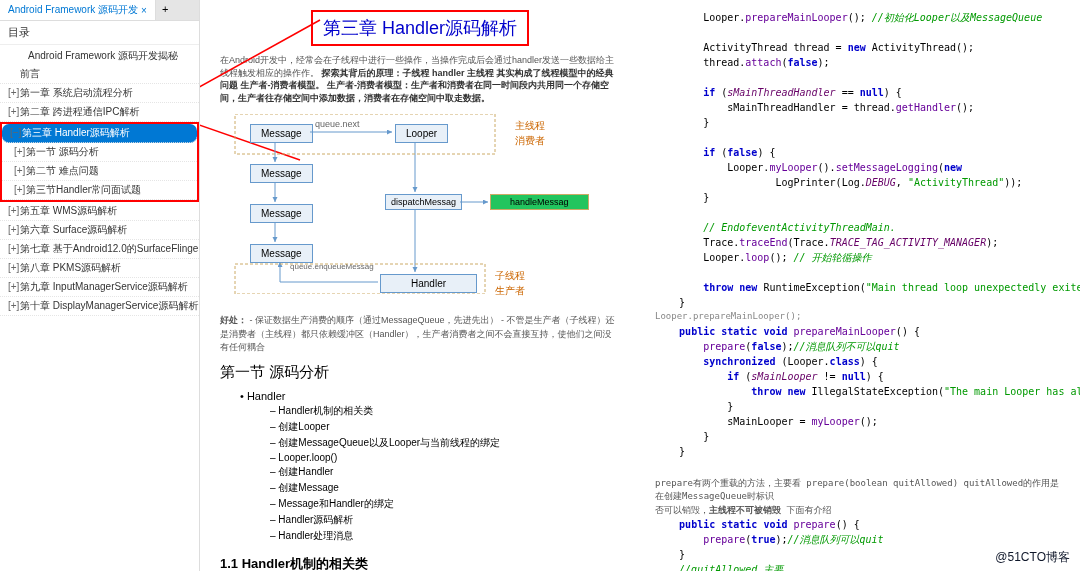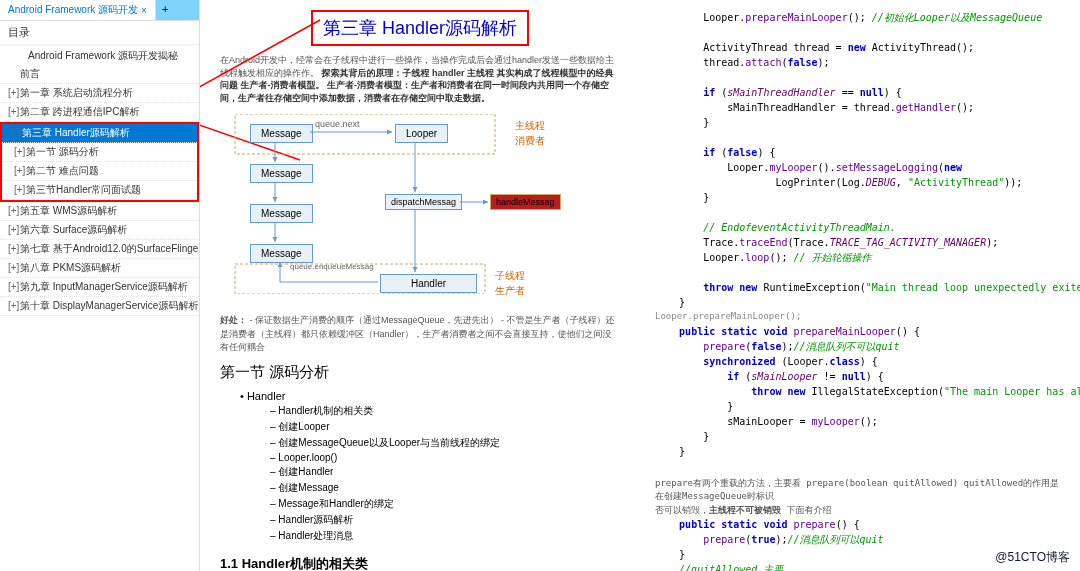--- a/index.html
+++ b/index.html
@@ -1,30 +1,30 @@
 <!DOCTYPE html>
 <html><head>
   <meta charset="utf-8">
   <style>
     * { box-sizing: border-box; margin: 0; padding: 0; }
     body { font-family: "Microsoft YaHei", Arial, sans-serif; font-size: 11px; background: #fff; display: flex; height: 571px; overflow: hidden; }
     
     .sidebar { width: 200px; border-right: 1px solid #ddd; background: #fff; overflow-y: auto; flex-shrink: 0; }
-    .tab-bar { display: flex; border-bottom: 1px solid #ddd; background: #7dd3fc; text-align: center; }
+    .tab-bar { display: flex; border-bottom: 1px solid #ddd; background: #e5e5e5; text-align: center; }
     .tab { padding: 3px 8px; font-size: 10px; border-right: 1px solid #ddd; display: flex; align-items: center; gap: 3px; }
     .tab.active { background: #fff; color: #0078d4; }
     .tab-close { cursor: pointer; }
     .new-tab { padding: 3px 6px; cursor: pointer; }
     .toc-title { padding: 4px 8px; font-size: 11px; color: #333; border-bottom: 1px solid #eee; }
     .tree { padding: 2px 0; }
     .tree-item { padding: 2px 4px 2px 16px; font-size: 10px; color: #333; cursor: pointer; white-space: nowrap; }
     .tree-item.l1 { padding-left: 8px; border-bottom: 1px dotted #e5e5e5; }
     .tree-item.l2 { padding-left: 12px; border-bottom: 1px dotted #e5e5e5; }
     .tree-item .expand { display: inline-block; width: 10px; text-align: center; color: #666; margin-right: 2px; }
-    .tree-item.selected { background: #0078d4; color: #fff; }
+    .tree-item.selected { background: #0078d4; color: #fff; border-radius: 7px; }
     .red-box { border: 2px solid #ff0000; }
     
     .content { flex: 1; display: flex; overflow: hidden; }
     .doc-pane { width: 50%; padding: 10px 20px; overflow-y: auto; font-size: 11px; position: relative; }
     .code-pane { width: 50%; padding: 10px 15px; overflow-y: auto; font-family: Consolas, monospace; font-size: 10px; line-height: 1.5; }
     
     .title-box { border: 2px solid #ff0000; padding: 4px 10px; font-size: 18px; color: #0000cc; text-align: center; margin-bottom: 8px; display: inline-block; }
     .title-wrap { text-align: center; position: relative; }
     
     .intro-text { font-size: 9px; color: #555; margin-bottom: 10px; line-height: 1.4; }
@@ -102,21 +102,21 @@
 
     <div class="diagram">
       <div class="diag-box" style="left:30px;top:10px">Message</div>
       <div class="diag-box" style="left:30px;top:50px">Message</div>
       <div class="diag-box" style="left:30px;top:90px">Message</div>
       <div class="diag-box" style="left:30px;top:130px">Message</div>
       <div class="diag-box" style="left:175px;top:10px">Looper</div>
       <div class="diag-box" style="left:160px;top:160px;padding:3px 30px">Handler</div>
       <div class="diag-arrow" style="left:95px;top:5px">queue.next</div>
       <div class="diag-box" style="left:165px;top:80px;font-size:9px;padding:2px 5px">dispatchMessag</div>
-      <div class="diag-box" style="left:270px;top:80px;font-size:9px;padding:2px 5px;background:#b91c1c;border-color:#ccaa66">handleMessag</div>
+      <div class="diag-box" style="left:270px;top:80px;font-size:9px;padding:2px 19px;background:#22c55e;border-color:#ccaa66">handleMessag</div>
       <div class="diag-arrow" style="left:70px;top:148px;font-size:8px">queue.enqueueMessag</div>
       <div class="diag-label" style="left:295px;top:5px">主线程</div>
       <div class="diag-label" style="left:295px;top:20px">消费者</div>
       <div class="diag-label" style="left:275px;top:155px">子线程</div>
       <div class="diag-label" style="left:275px;top:170px">生产者</div>
       <svg width="360" height="180" style="position:absolute;top:0;left:0">
         <defs>
             <marker id="da" markerWidth="6" markerHeight="6" refX="5" refY="2.5" orient="auto">
               <path d="M0,0 L5,2.5 L0,5 Z" fill="#6699cc"></path>
             </marker>

